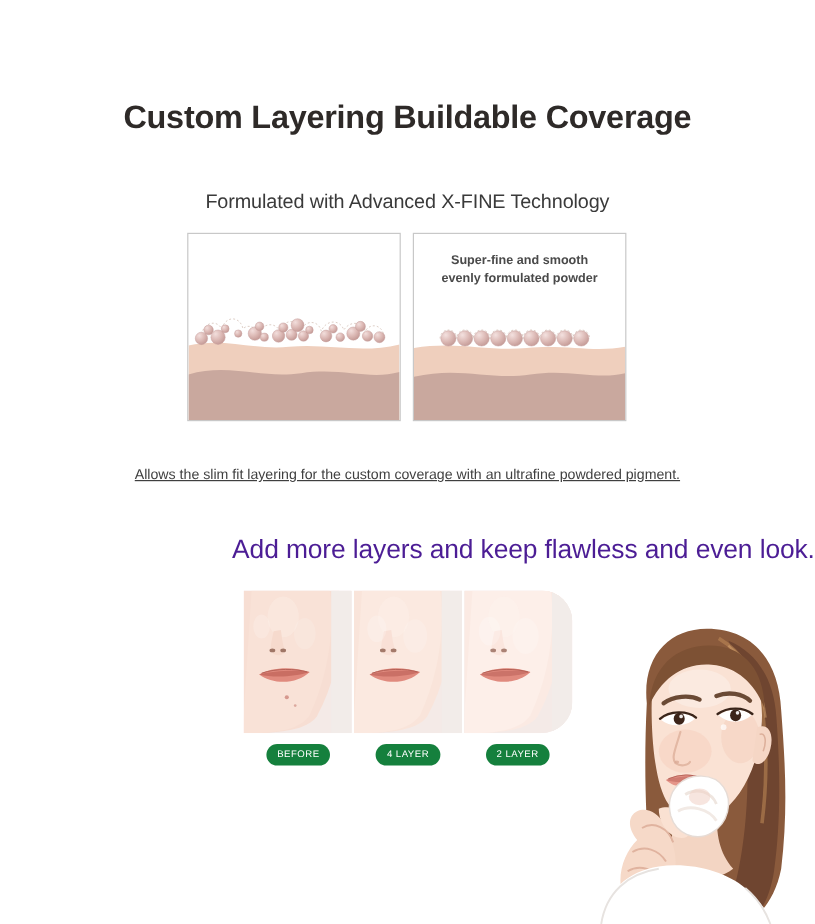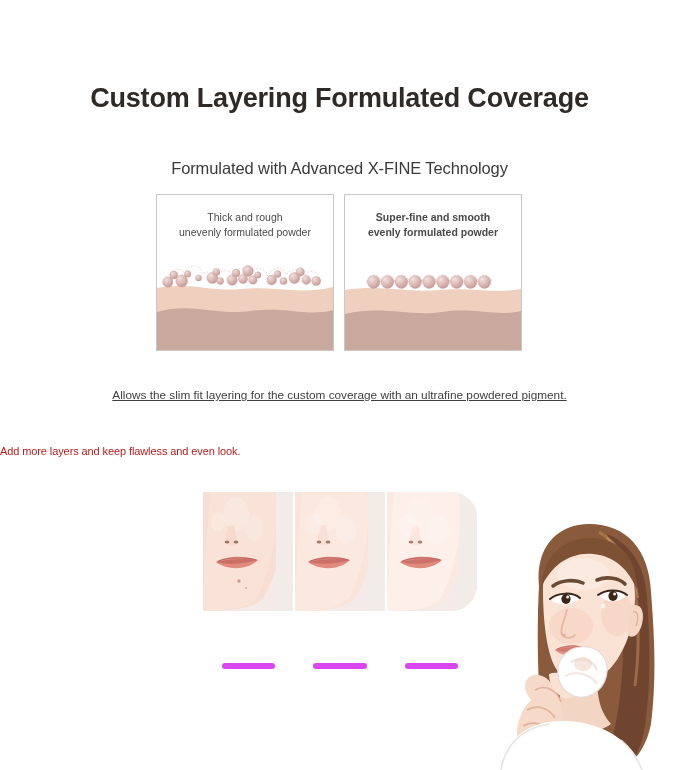--- a/index.html
+++ b/index.html
@@ -95,23 +95,23 @@
     color: #3f3f3f;
     text-decoration: underline;
   }
   .body-copy div { white-space: nowrap; }
 
   
   .callout {
     position: absolute;
     left: 0; right: 0;
     top: 445px;
-    text-align: left;
-    font-size: 11px;
-    color: #b91c1c;
+    text-align: right;
+    font-size: 22px;
+    color: #4c1d95;
     letter-spacing: -0.1px;
   }
 
   
   .photo-strip {
     position: absolute;
     left: 203px;
     top: 492px;
     width: 274px;
     height: 119px;
@@ -137,55 +137,50 @@
     width: 274px;
     height: 18px;
     display: flex;
   }
   .badge-slot {
     flex: 1 1 0;
     display: flex;
     justify-content: center;
   }
   .badge {
-    background: #d946ef;
+    background: #15803d;
     color: #ffffff;
     font-size: 8px;
     letter-spacing: 0.4px;
     border-radius: 9px;
     padding: 3px 9px 3px 9px;
     line-height: 11px;
     white-space: nowrap;
-    margin-top: 43px;
   }
 
   
   .model-photo {
     position: absolute;
     right: 0;
     bottom: 0;
     width: 200px;
     height: 256px;
     overflow: hidden;
   }
   .model-photo svg { display: block; width: 100%; height: 100%; }
 </style>
 </head>
 <body>
 
-<div class="page-title">Custom Layering Formulated Coverage</div>
+<div class="page-title">Custom Layering Buildable Coverage</div>
 <div class="subtitle">Formulated with Advanced X-FINE Technology</div>
 
 <div class="panels">
 
   <div class="panel panel-left">
-    <div class="panel-caption">
-      <div>Thick and rough</div>
-      <div>unevenly formulated powder</div>
-    </div>
 
     <div class="skin">
       <svg viewBox="0 0 178 72" preserveAspectRatio="none">
         <path d="M0,10 C30,3 55,14 85,11 C118,8 145,17 178,9 L178,72 L0,72 Z" fill="#efcfbd"></path>
         <path d="M0,34 C35,24 60,38 95,33 C130,28 152,39 178,32 L178,72 L0,72 Z" fill="#c9a89e"></path>
       </svg>
     </div>
 
     <div class="powder-layer">
       <svg viewBox="0 0 178 52" preserveAspectRatio="none">

